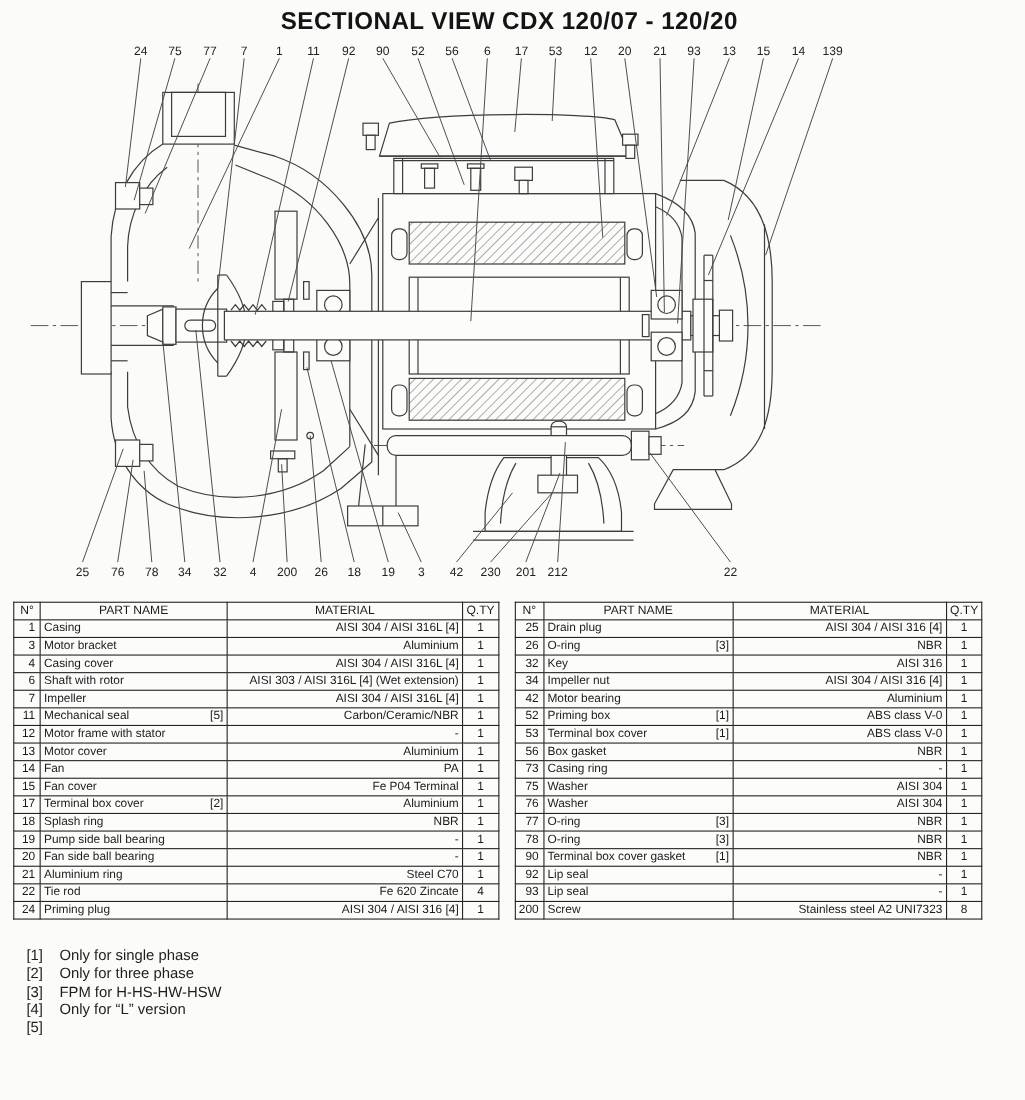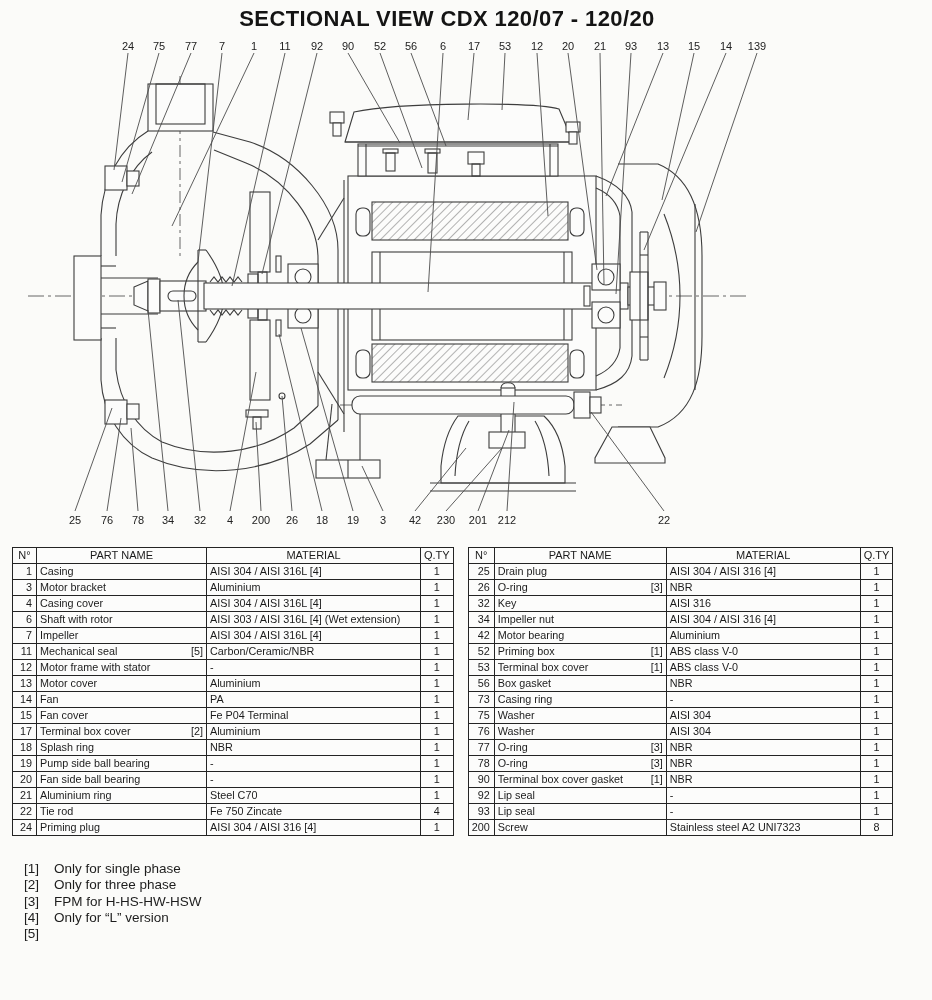--- a/index.html
+++ b/index.html
@@ -2,36 +2,36 @@
 <html><head>
 <meta charset="utf-8">
 <style>
   html,body{margin:0;padding:0;}
   body{
     width:932px;height:1000px;position:relative;overflow:hidden;
     background:#fbfbf9;color:#171717;
     font-family:"Liberation Sans","DejaVu Sans",sans-serif;
   }
   .page-title{
-    position:absolute;top:6px;left:0;width:894px;margin:0;
+    position:absolute;top:6px;left:16px;width:894px;margin:0;
     text-align:center;font-size:22px;font-weight:bold;letter-spacing:.4px;
     color:#141414;
   }
   svg.diagram{position:absolute;top:0;left:0;}
   .tables{position:absolute;top:547px;left:12px;display:flex;gap:14px;}
   table{border-collapse:collapse;table-layout:fixed;background:#fcfcfb;}
   th,td{
     border:1.6px solid #242424;font-size:10.8px;line-height:1.05;
     height:15px;padding:0 3px;white-space:nowrap;overflow:hidden;color:#1b1b1b;
   }
   th{font-weight:normal;text-align:center;font-size:11px;}
   td.c-n{text-align:right;padding-right:4px;}
   td.c-name{text-align:left;}
   td.c-name .pnote{float:right;}
-  td.c-mat{text-align:left;}
+  td.c-mat{text-align:right;}
   td.c-qty{text-align:center;}
   .footnotes{position:absolute;top:861px;left:24px;font-size:13.5px;line-height:16.3px;color:#1d1d1d;}
   .fn-row{display:flex;}
   .fn-ref{width:30px;flex:0 0 30px;}
   .fn-text b{font-weight:bold;}
 </style>
 </head>
 <body>
 
 <h1 class="page-title">SECTIONAL VIEW CDX 120/07 - 120/20</h1>
@@ -404,21 +404,21 @@
         </tr>
         <tr>
           <td class="c-n">21</td>
           <td class="c-name"><span class="pnote"></span><span class="pname">Aluminium ring</span></td>
           <td class="c-mat">Steel C70</td>
           <td class="c-qty">1</td>
         </tr>
         <tr>
           <td class="c-n">22</td>
           <td class="c-name"><span class="pnote"></span><span class="pname">Tie rod</span></td>
-          <td class="c-mat">Fe 750 Zincate</td>
+          <td class="c-mat">Fe 620 Zincate</td>
           <td class="c-qty">4</td>
         </tr>
         <tr>
           <td class="c-n">24</td>
           <td class="c-name"><span class="pnote"></span><span class="pname">Priming plug</span></td>
           <td class="c-mat">AISI 304 / AISI 316 [4]</td>
           <td class="c-qty">1</td>
         </tr>
       </tbody>
   </table>

